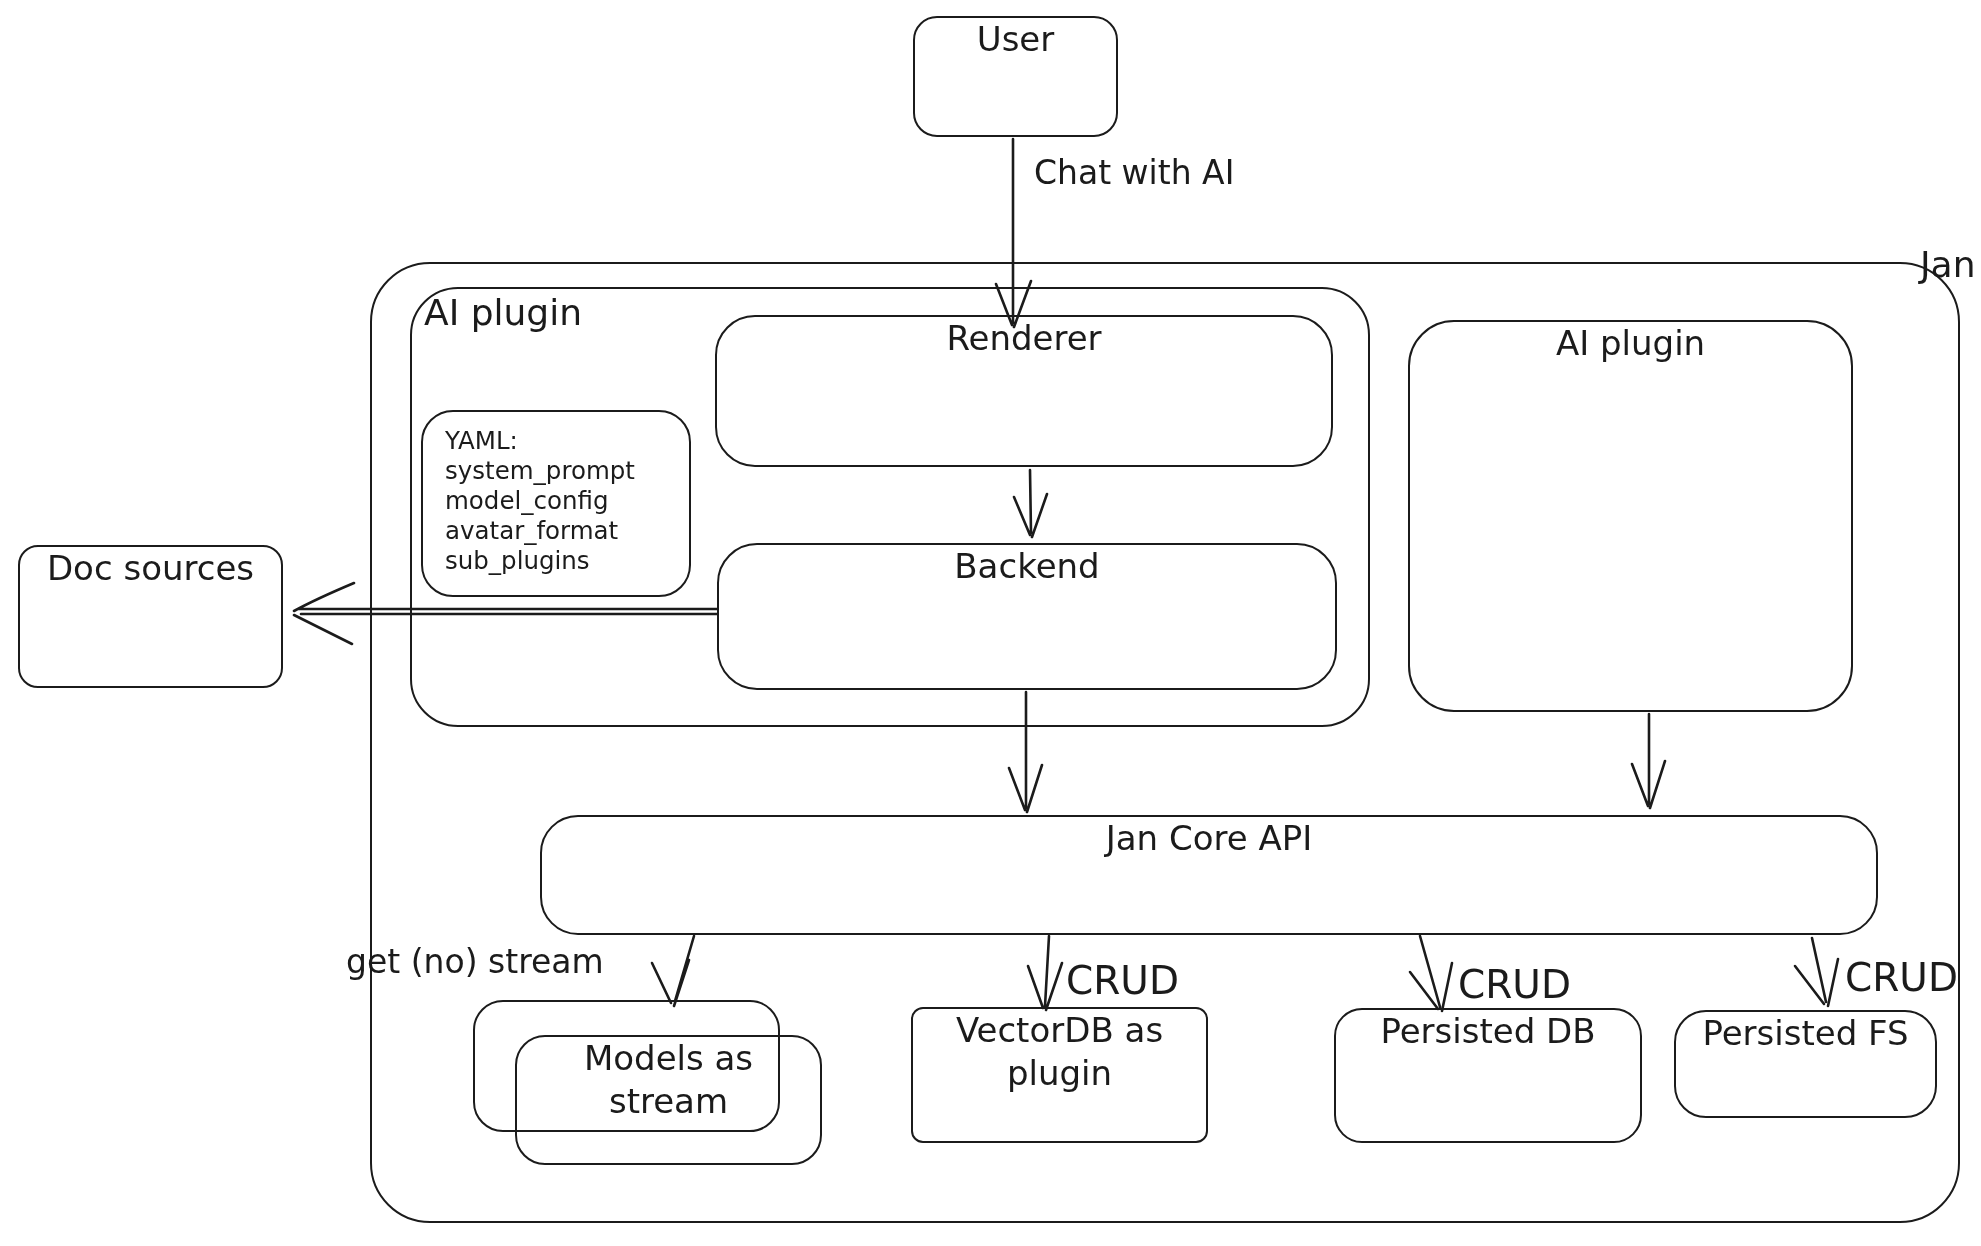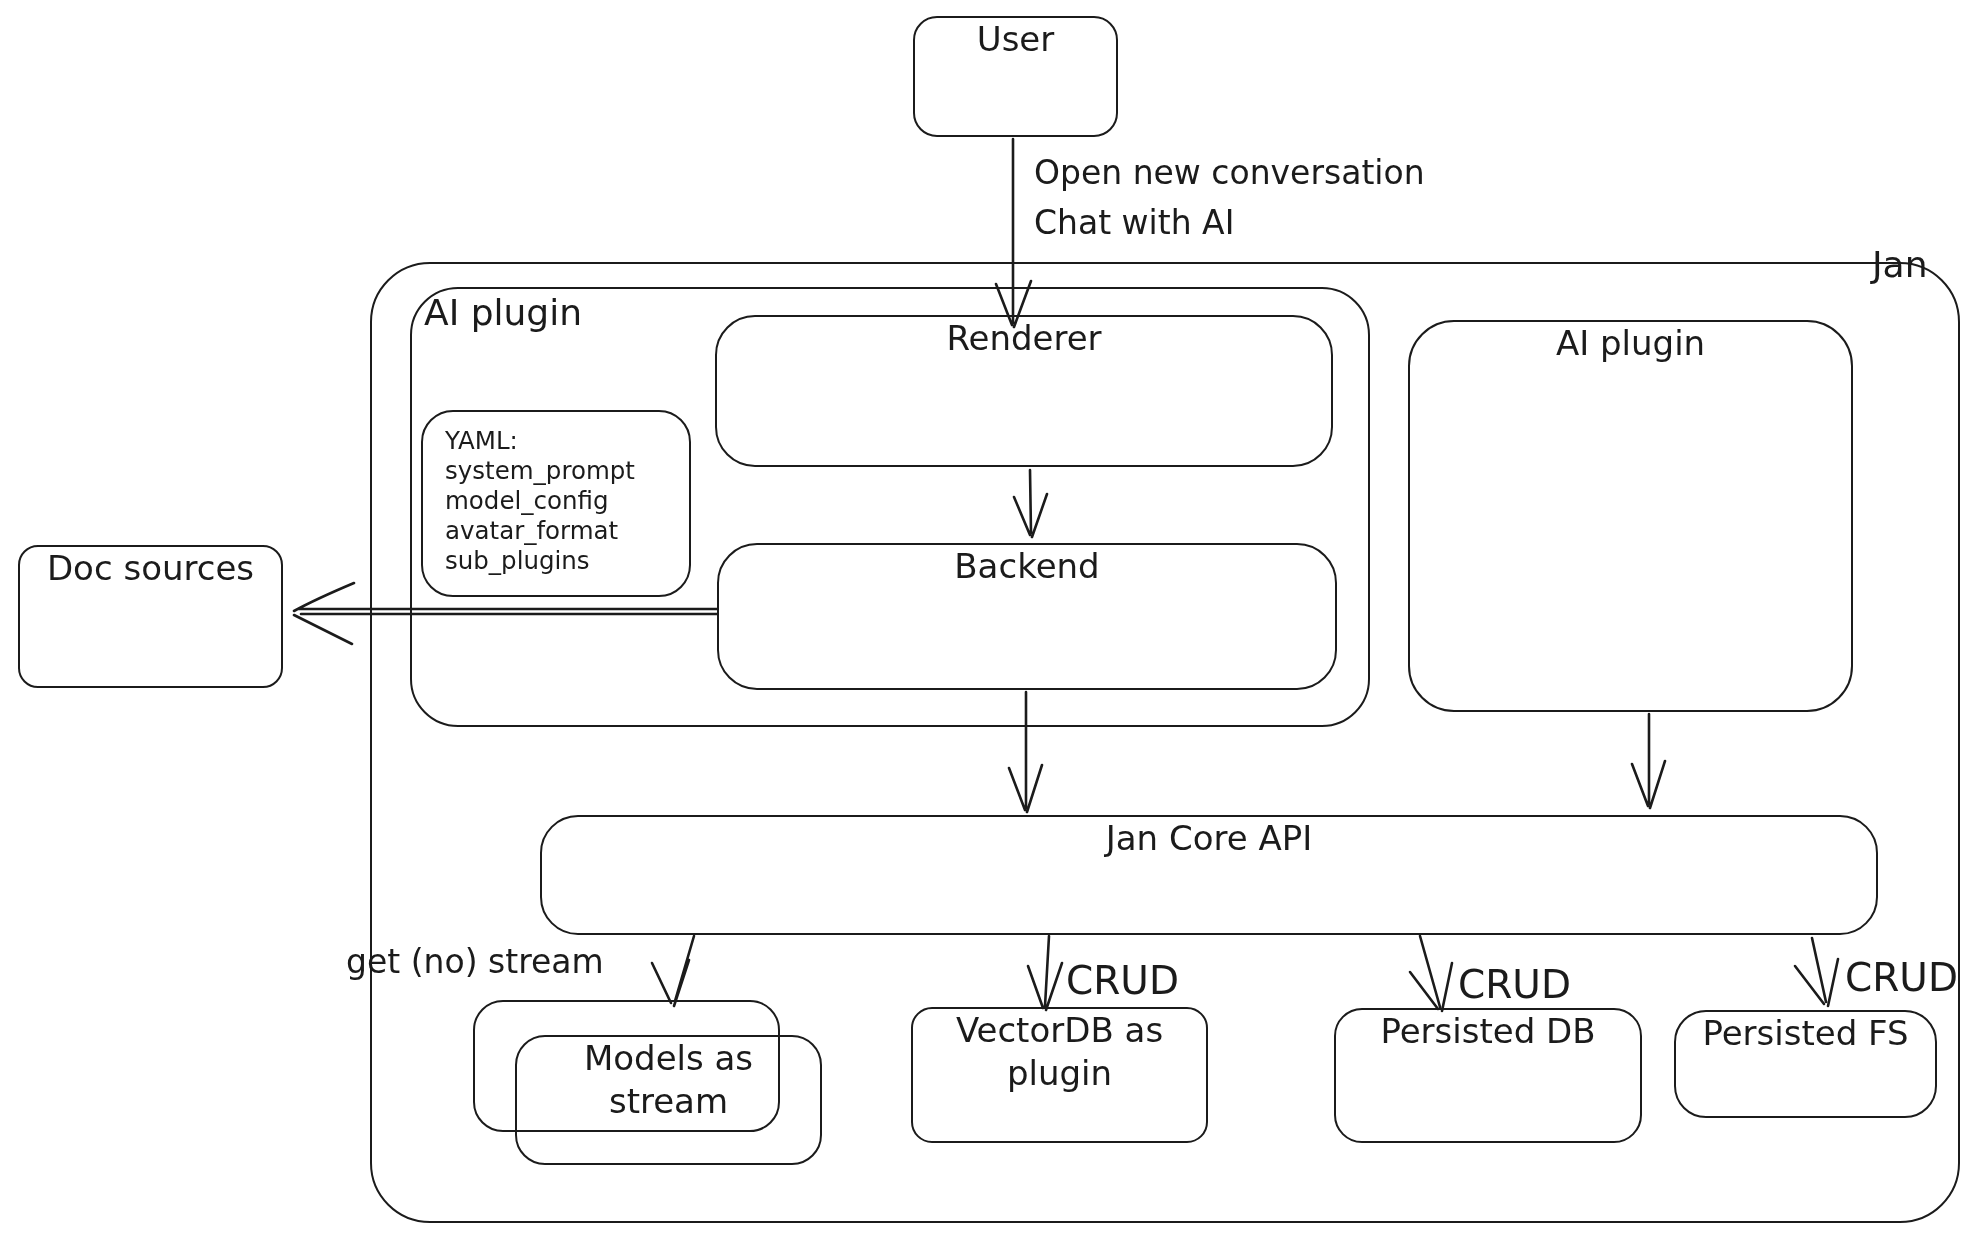--- a/index.html
+++ b/index.html
@@ -36,27 +36,27 @@
             display:block;padding:14px 0 4px 22px;}
   #box-yaml .yaml-line{font-size:24.5px;line-height:30px;text-align:left;}
   #box-renderer{left:715px;top:315px;width:618px;height:152px;border-radius:40px;}
   #box-backend{left:717px;top:543px;width:620px;height:147px;border-radius:40px;}
   #box-ai-plugin-right{left:1408px;top:320px;width:445px;height:392px;border-radius:46px;}
   #box-doc-sources{left:18px;top:545px;width:265px;height:143px;border-radius:20px;}
   #box-jan-core-api{left:540px;top:815px;width:1338px;height:120px;border-radius:38px;}
   #box-models-back{left:473px;top:1000px;width:307px;height:132px;border-radius:30px;}
   #box-models-front{left:515px;top:1035px;width:307px;height:130px;border-radius:30px;}
   #box-models-front .node-label{width:230px;}
-  #box-vectordb{left:911px;top:1007px;width:297px;height:136px;border-radius:21px;}
+  #box-vectordb{left:911px;top:1007px;width:297px;height:136px;border-radius:12px;}
   #box-vectordb .node-label{width:240px;}
   #box-persisted-db{left:1334px;top:1008px;width:308px;height:135px;border-radius:28px;}
   #box-persisted-fs{left:1674px;top:1010px;width:263px;height:108px;border-radius:32px;}
 
   
-  #label-jan{left:1872px;top:244px;font-size:36px;}
+  #label-jan{left:1920px;top:244px;font-size:36px;}
   #label-ai-plugin-left{left:424px;top:292px;font-size:36px;}
   #label-open-chat{left:1034px;top:148px;line-height:50px;}
   #label-get-stream{left:346px;top:942px;}
   #label-crud-vectordb{left:1066px;top:958px;}
   #label-crud-db{left:1458px;top:962px;}
   #label-crud-fs{left:1845px;top:955px;}
 </style>
 </head>
 <body>
 
@@ -111,21 +111,20 @@
 
   <div class="node" id="box-persisted-db">
     <span class="node-label">Persisted DB</span>
   </div>
 
   <div class="node" id="box-persisted-fs">
     <span class="node-label">Persisted FS</span>
   </div>
 
   <div class="edge-label" id="label-open-chat">
-    <div>Open new conversation</div>
     <div>Chat with AI</div>
   </div>
   <div class="edge-label" id="label-get-stream">get (no) stream</div>
   <div class="edge-label crud-label" id="label-crud-vectordb">CRUD</div>
   <div class="edge-label crud-label" id="label-crud-db">CRUD</div>
   <div class="edge-label crud-label" id="label-crud-fs">CRUD</div>
 
   <svg class="edges" width="1981" height="1246" viewBox="0 0 1981 1246">
 
     <path d="M1013,139 L1013,323 M996,284 L1012,325 M1031,281 L1014,327"></path>

